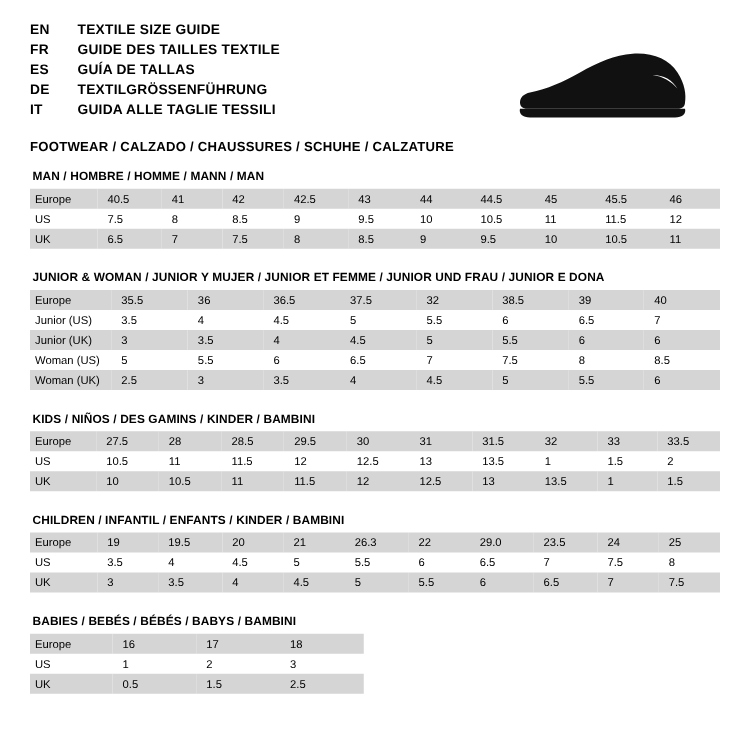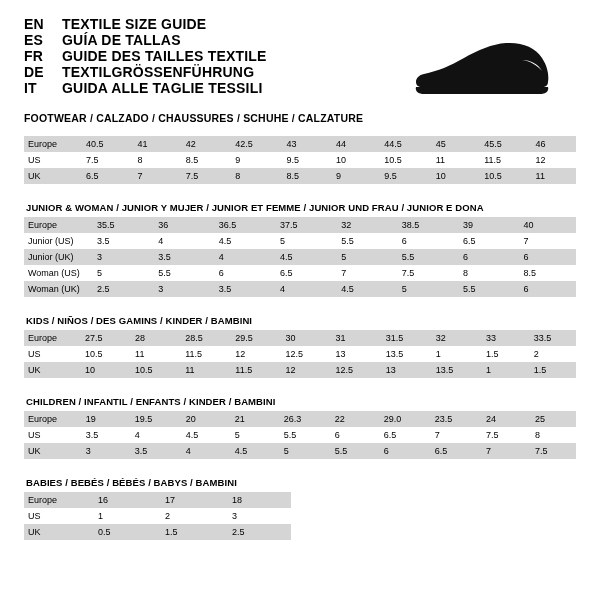--- a/index.html
+++ b/index.html
@@ -22,21 +22,21 @@
     padding: 18px 24px 0 24px;
   }
 
   
   .header {
     position: relative;
     height: 100px;
   }
   .lang-table {
     border-collapse: collapse;
-    font-size: 14px;
+    font-size: 11px;
     font-weight: bold;
     letter-spacing: 0.2px;
   }
   .lang-table td {
     padding: 0 0 3px 0;
     vertical-align: top;
     line-height: 13px;
   }
   .lang-code {
     width: 38px;
@@ -97,26 +97,26 @@
 <div class="page">
 
   <div class="header">
     <table class="lang-table">
       <tbody>
         <tr>
           <td class="lang-code">EN</td>
           <td>TEXTILE SIZE GUIDE</td>
         </tr>
         <tr>
+          <td class="lang-code">FR</td>
+          <td>GUIDE DES TAILLES TEXTILE</td>
+        </tr>
+        <tr>
           <td class="lang-code">ES</td>
           <td>GUÍA DE TALLAS</td>
-        </tr>
-        <tr>
-          <td class="lang-code">FR</td>
-          <td>GUIDE DES TAILLES TEXTILE</td>
         </tr>
         <tr>
           <td class="lang-code">DE</td>
           <td>TEXTILGRÖSSENFÜHRUNG</td>
         </tr>
         <tr>
           <td class="lang-code">IT</td>
           <td>GUIDA ALLE TAGLIE TESSILI</td>
         </tr>
       </tbody>
@@ -128,20 +128,21 @@
         <path fill="#111111" d="M44,53 L176,53 C177,57 174,60 168,60 L52,60 C46,60 43,57 44,53 Z"></path>
         <path fill="#ffffff" d="M150,26 C158,27 165,31 170,37 C166,30 159,26 150,26 Z"></path>
       </svg>
     </div>
 
     <div class="footwear-line">FOOTWEAR / CALZADO / CHAUSSURES / SCHUHE / CALZATURE</div>
   </div>
 
   <div id="sections">
       <div class="section">
+        <div class="section-title">MAN / HOMBRE / HOMME / MANN / MAN</div>
         <table class="size">
           <tbody>
             <tr class="shaded">
               <td class="rowlabel">Europe</td>
               <td class="val" style="width: 55px;">40.5</td>
               <td class="val" style="width: 55px;">41</td>
               <td class="val" style="width: 55px;">42</td>
               <td class="val" style="width: 55px;">42.5</td>
               <td class="val" style="width: 55px;">43</td>
               <td class="val" style="width: 55px;">44</td>

